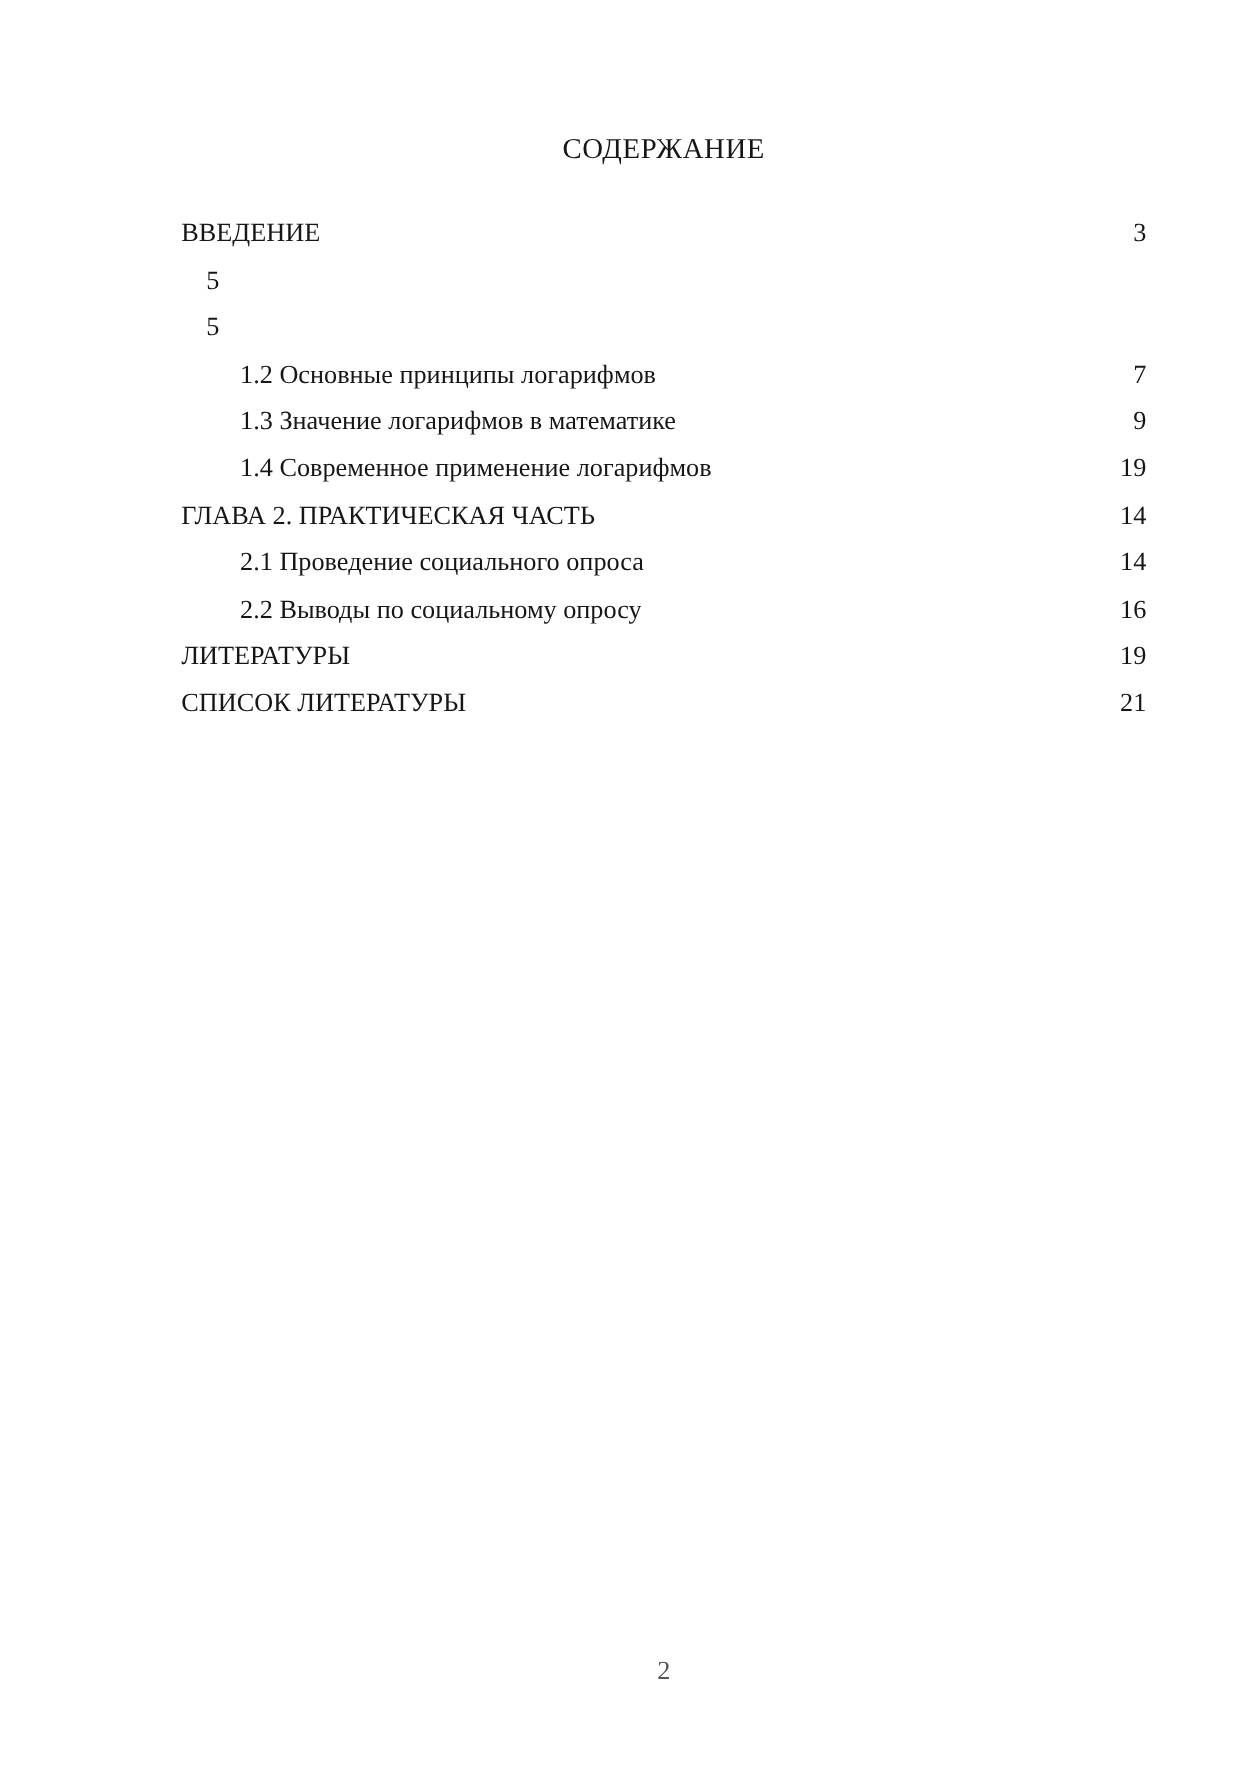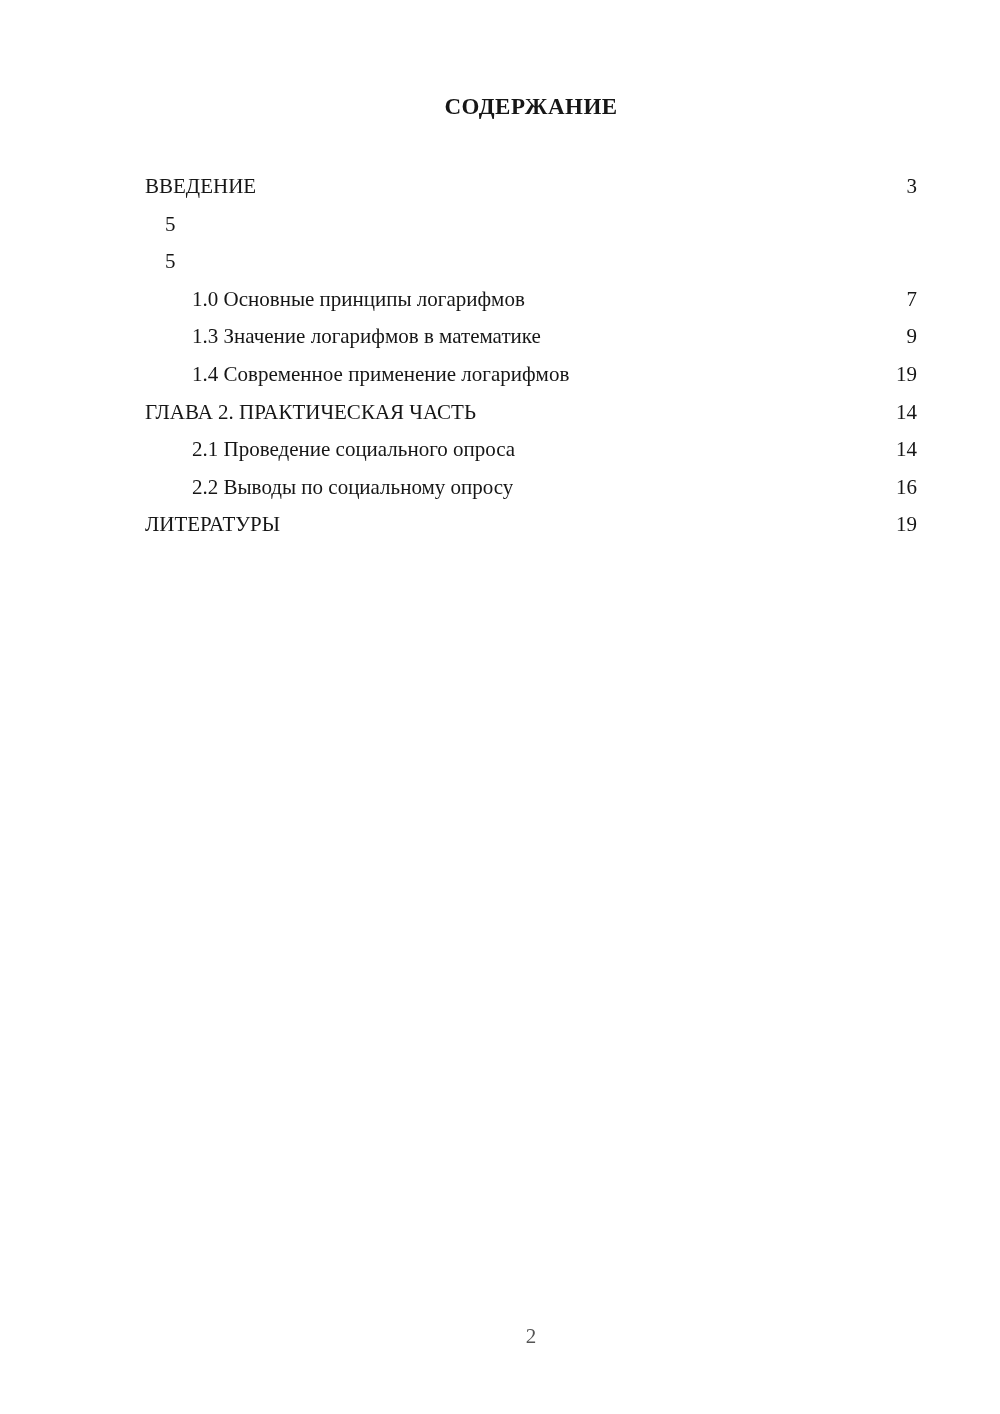--- a/index.html
+++ b/index.html
@@ -15,24 +15,24 @@
     font-family: "Liberation Serif", "DejaVu Serif", serif;
     color: #161616;
     overflow: hidden;
     box-sizing: border-box;
   }
   .doc-title {
     position: absolute;
     top: 94px;
     left: 145px;
     right: 83px;
-    margin: 0;
+    margin: 12px;
     text-align: center;
     font-size: 23px;
-    font-weight: bold;
+    font-weight: normal;
     letter-spacing: 0.5px;
   }
   .toc {
     position: absolute;
     top: 168px;
     left: 145px;
     right: 83px;
   }
   .toc-row {
     display: flex;
@@ -76,21 +76,21 @@
       <span class="toc-label">ВВЕДЕНИЕ</span>
       <span class="toc-page">3</span>
     </div>
       <div class="toc-row level-0">
       <span class="toc-page">5</span>
     </div>
       <div class="toc-row level-1">
       <span class="toc-page">5</span>
     </div>
       <div class="toc-row level-1">
-      <span class="toc-label">1.0 Основные принципы логарифмов</span>
+      <span class="toc-label">1.2 Основные принципы логарифмов</span>
       <span class="toc-page">7</span>
     </div>
       <div class="toc-row level-1">
       <span class="toc-label">1.3 Значение логарифмов в математике</span>
       <span class="toc-page">9</span>
     </div>
       <div class="toc-row level-1">
       <span class="toc-label">1.4 Современное применение логарифмов</span>
       <span class="toc-page">19</span>
     </div>
@@ -103,17 +103,21 @@
       <span class="toc-page">14</span>
     </div>
       <div class="toc-row level-1">
       <span class="toc-label">2.2 Выводы по социальному опросу</span>
       <span class="toc-page">16</span>
     </div>
       <div class="toc-row level-0">
       <span class="toc-label">ЛИТЕРАТУРЫ</span>
       <span class="toc-page">19</span>
     </div>
+      <div class="toc-row level-0">
+      <span class="toc-label">СПИСОК ЛИТЕРАТУРЫ</span>
+      <span class="toc-page">21</span>
+    </div>
     </div>
 
   <div class="footer-page-number">2</div>
 
 </div>
 
 </body></html>

